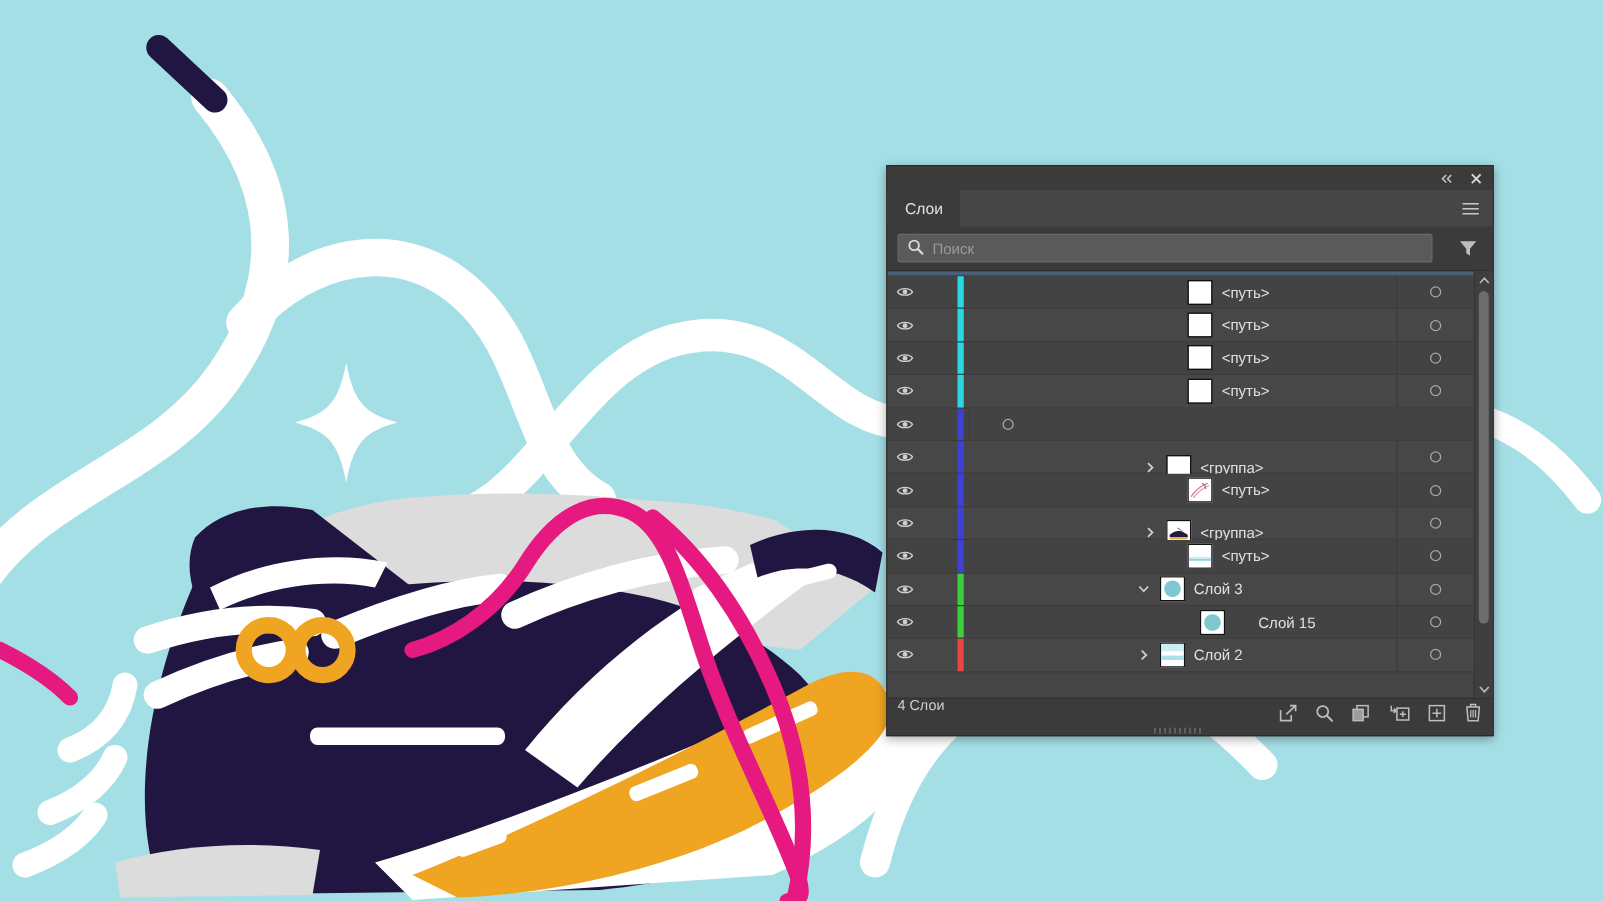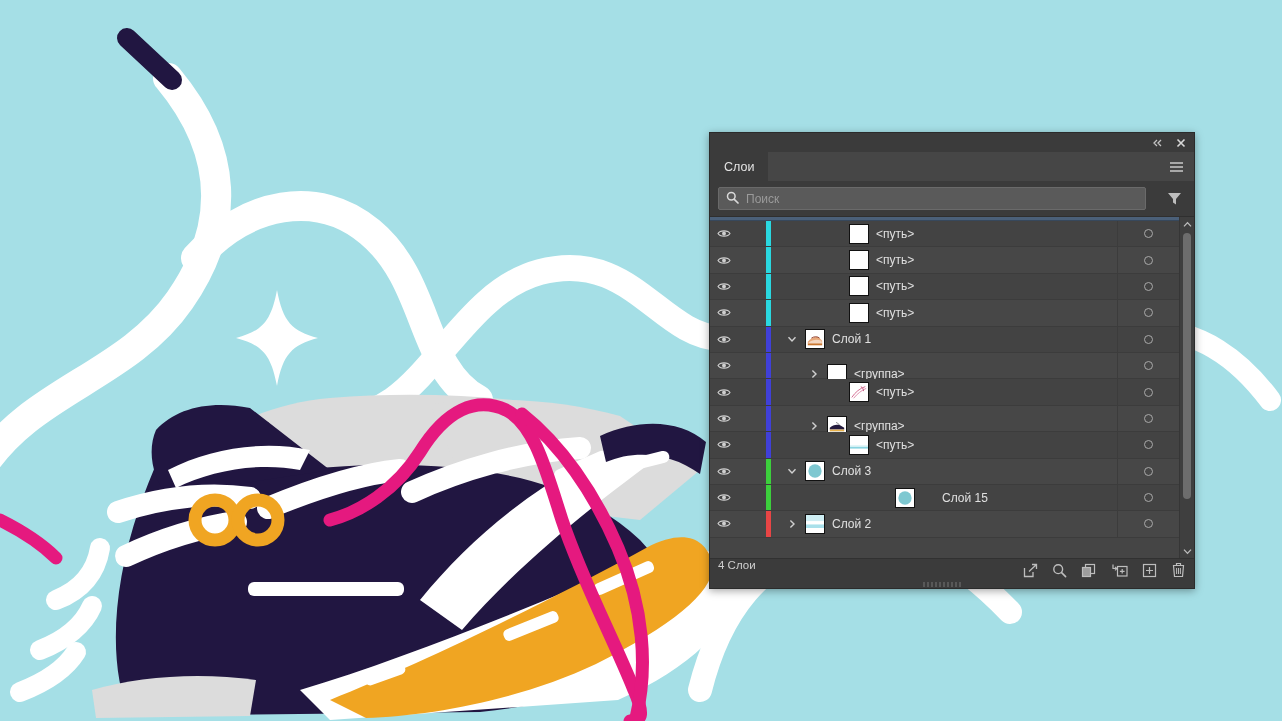--- a/index.html
+++ b/index.html
@@ -79,21 +79,21 @@
     border-bottom: 1px solid #3c3c3c;
     position: relative; cursor: pointer;
   }
   .row:nth-child(even) { background: #434343; }
   .row:nth-child(odd)  { background: #474747; }
 
   .c-eye { width: 28px; display:flex; align-items:center; justify-content:center; }
   .c-lock { width: 25px; }
   .c-color { width: 12px; align-self: stretch; display:flex; }
   .c-color i { width: 5px; margin-left: 3px; display:block; align-self: stretch; }
-  .c-body { flex: 1; display: flex; align-items: center; min-width: 0; }
+  .c-body { flex: 1; display: flex; align-items: center; min-width: 0; justify-content: center; }
   .c-target { width: 62px; display:flex; align-items:center; justify-content:center;
               border-left: 1px solid #3c3c3c; align-self: stretch; }
 
   .twisty { width: 26px; display:flex; align-items:center; justify-content:center;
             color:#d0d0d0; cursor:pointer; flex:none; }
   .thumb {
     width: 20px; height: 20px; flex: none;
     border: 1px solid #111; background: #fff; overflow: hidden;
     position: relative; margin-right: 7px;
   }
@@ -352,37 +352,20 @@
         <div class="row">
           <div class="c-eye">
             <svg width="14" height="11" viewBox="0 0 14 11">
               <path d="M1 5.5 C3 2 11 2 13 5.5 C11 9 3 9 1 5.5 Z" stroke="#cfcfcf" stroke-width="1.1" fill="none"></path>
               <circle cx="7" cy="5.5" r="1.9" fill="#cfcfcf"></circle>
             </svg>
           </div>
           <div class="c-lock"></div>
           <div class="c-color">
             <i style="background:#4040d8"></i>
-          </div>
-          <div class="c-body ind-0">
-            <div class="twisty">
-              <svg width="10" height="8" viewBox="0 0 10 8">
-                <path d="M1.5 2.2 L5 6 L8.5 2.2" stroke="#d0d0d0" stroke-width="1.4" fill="none"></path>
-              </svg>
-            </div>
-            <div class="thumb">
-              <svg viewBox="0 0 20 20">
-                <rect width="20" height="20" fill="#fff"></rect>
-                <path d="M2 13 C5 9 10 7 14 8 L18 12 L18 15 L2 15 Z" fill="#e8a87a"></path>
-                <path d="M3 14 C7 11 12 10 17 12 L18 15 L3 15 Z" fill="#f3d6c0"></path>
-                <path d="M2 15 H18 V17 H2 Z" fill="#c9762f"></path>
-                <path d="M6 9 C9 7 13 7 15 9" stroke="#8c3a2a" stroke-width="1" fill="none"></path>
-              </svg>
-            </div>
-            <span class="lname">Слой 1</span>
           </div>
           <div class="c-target">
             <span class="target-dot"></span>
           </div>
         </div>
         <div class="row">
           <div class="c-eye">
             <svg width="14" height="11" viewBox="0 0 14 11">
               <path d="M1 5.5 C3 2 11 2 13 5.5 C11 9 3 9 1 5.5 Z" stroke="#cfcfcf" stroke-width="1.1" fill="none"></path>
               <circle cx="7" cy="5.5" r="1.9" fill="#cfcfcf"></circle>

